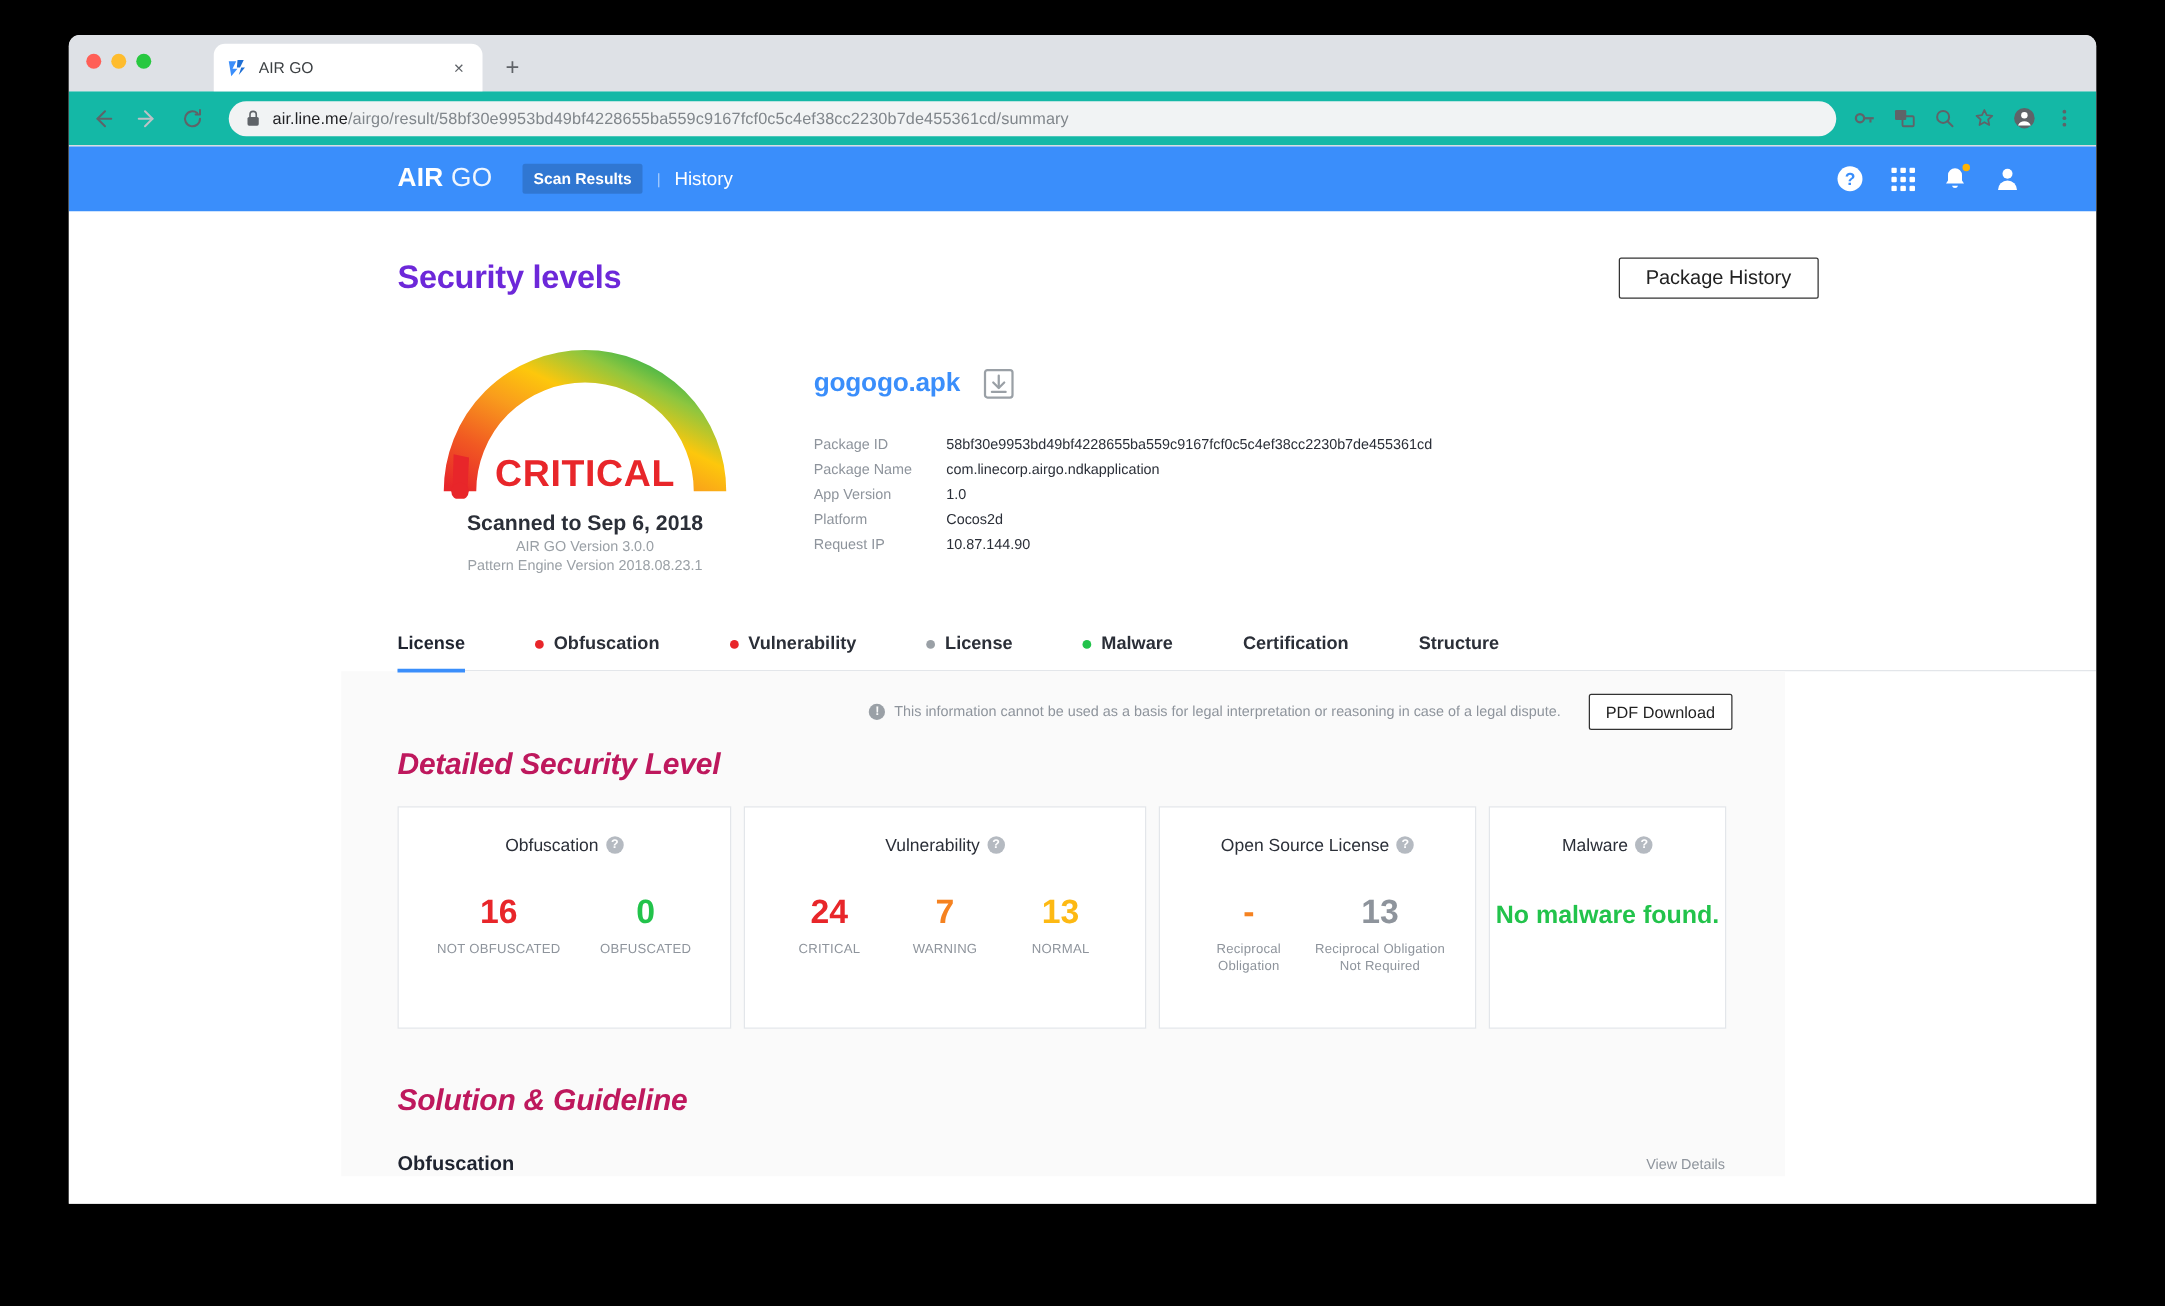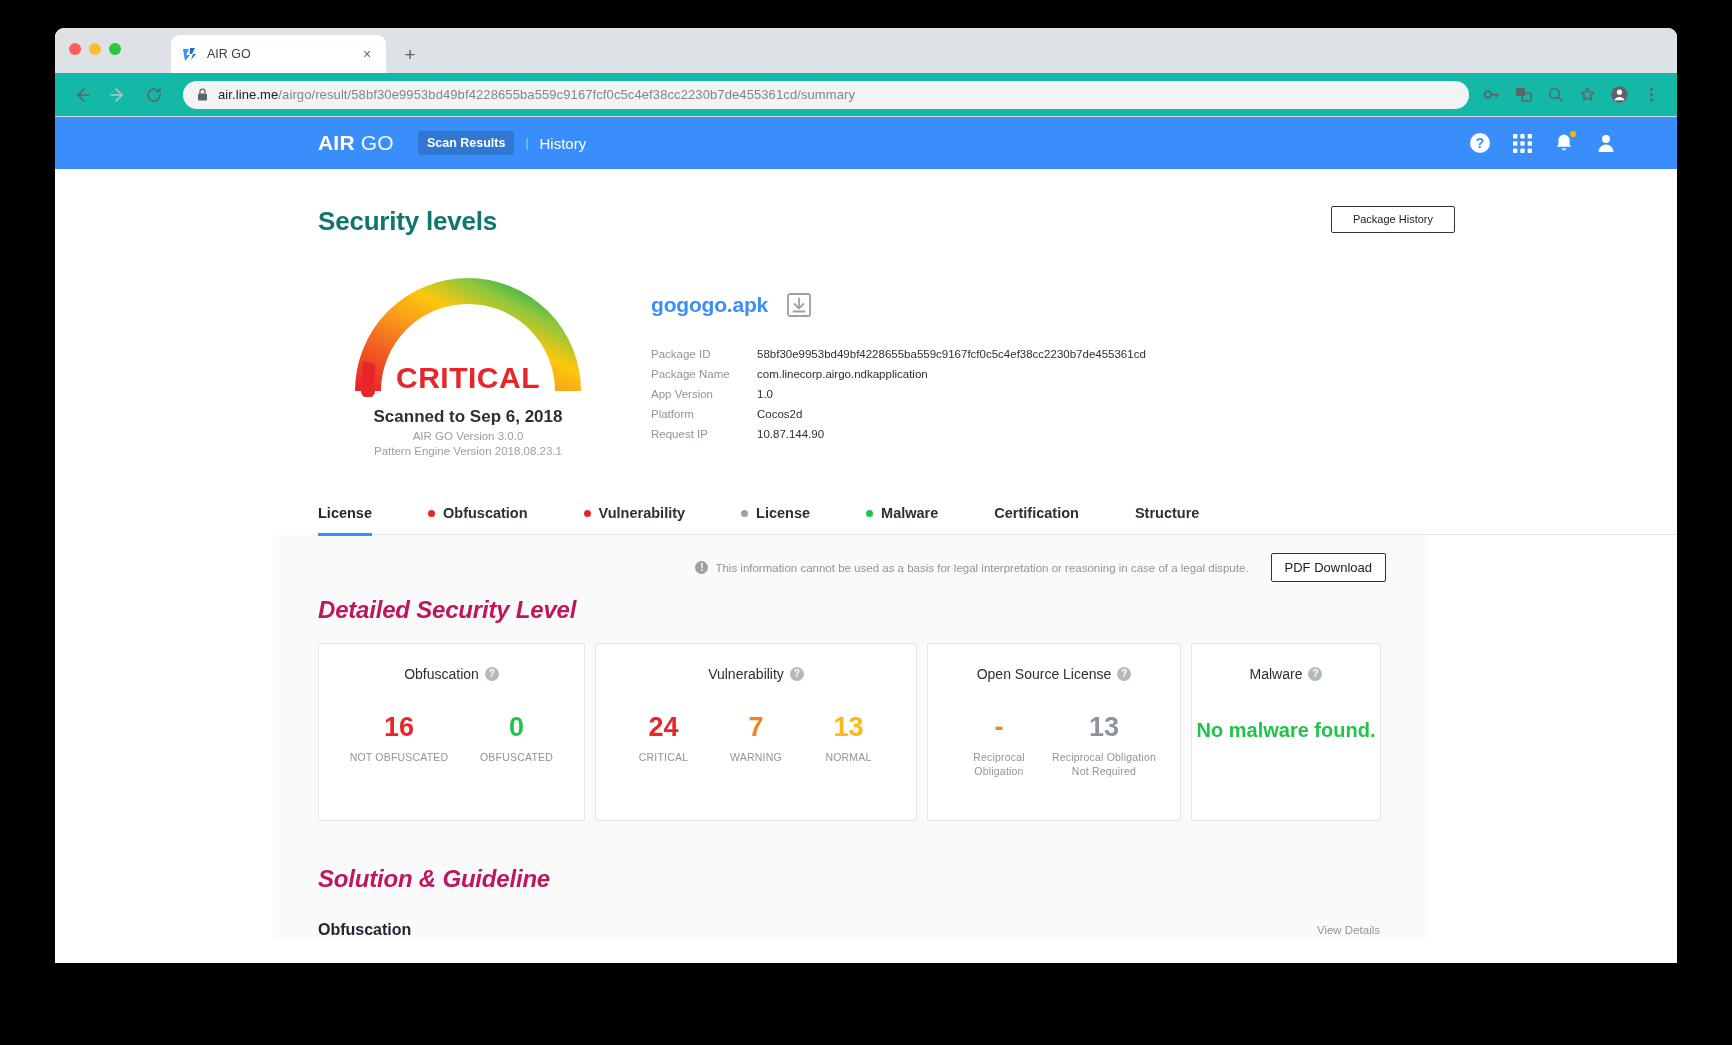--- a/index.html
+++ b/index.html
@@ -135,27 +135,27 @@
     width: 6px; height: 6px; border-radius: 50%; background: #ffb300;
   }
 
   
   .container { padding: 0 0 0 263px; }
   .sec-head {
     display: flex; align-items: flex-start;
     padding-top: 37px; padding-right: 222px;
   }
   .h1 {
-    font-size: 26px; font-weight: 700; color: #0f766e;
+    font-size: 26px; font-weight: 700; color: #6d28d9;
     letter-spacing: -.2px;
   }
   .btn-outline {
     margin-left: auto;
     border: 1px solid #333; background: #fff;
-    font-size: 11px; color: #222;
+    font-size: 16px; color: #222;
     padding: 6px 21px; border-radius: 2px;
     font-family: "Liberation Sans", sans-serif;
     line-height: 1.2;
   }
 
   
   .overview { display: flex; padding-top: 20px; }
   .gauge-wrap { width: 300px; text-align: center; }
   .gauge { width: 248px; height: 140px; margin: 0 auto; position: relative; }
   .gauge-label {

